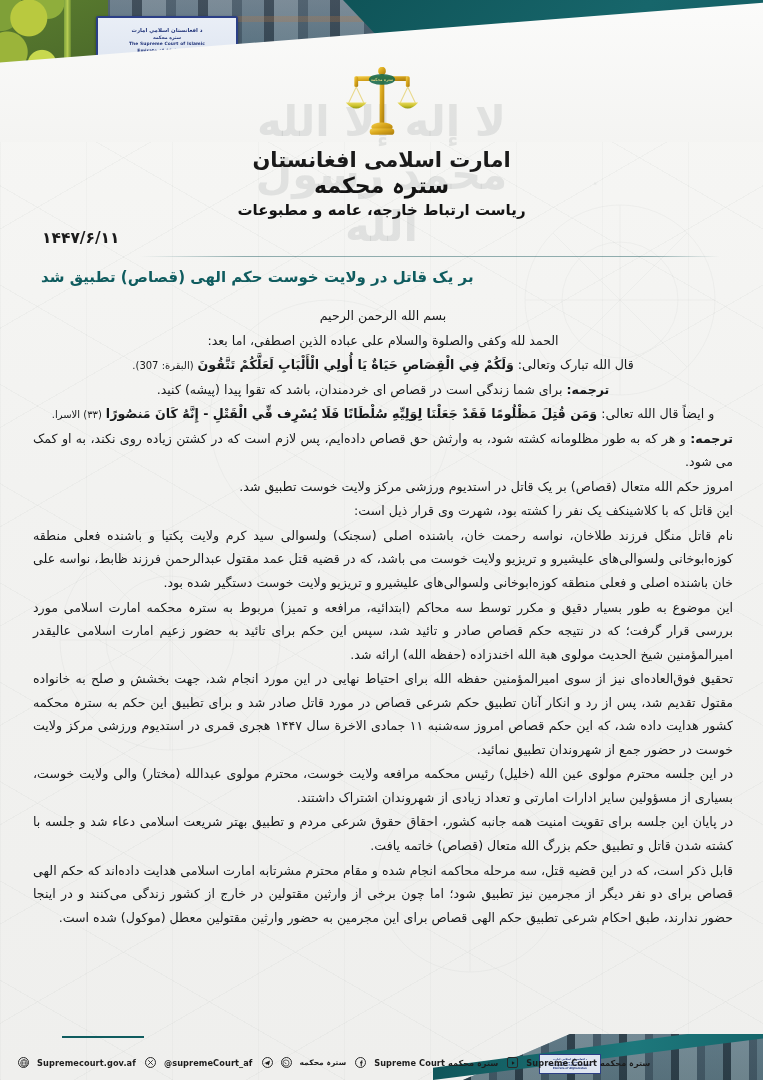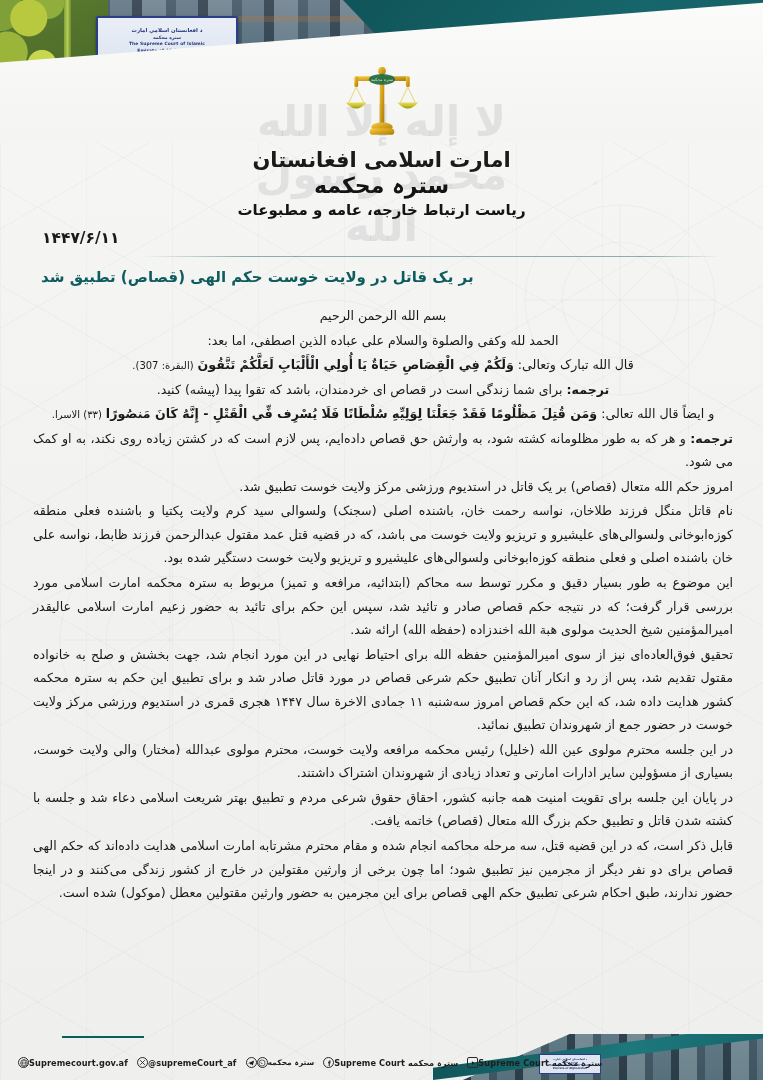--- a/index.html
+++ b/index.html
@@ -282,21 +282,21 @@
     left: 18px; bottom: 12px;
     display: flex;
     align-items: center;
     gap: 9px;
     direction: ltr;
     z-index: 3;
   }
   .social-item {
     display: flex;
     align-items: center;
-    gap: 0;
+    gap: 8px;
     white-space: nowrap;
   }
   .social-item .s-label {
     font-size: 8.2px;
     color: #1d1d1d;
     font-weight: 600;
     letter-spacing: .1px;
   }
   .social-item .s-label-rtl { direction: rtl; font-size: 7.6px; }
   .s-ico {
@@ -420,20 +420,21 @@
       <span class="ayah">وَمَن قُتِلَ مَظْلُومًا فَقَدْ جَعَلْنَا لِوَلِيِّهِ سُلْطَانًا فَلَا يُسْرِف فِّي الْقَتْلِ - إِنَّهُ كَانَ مَنصُورًا</span>
       <span class="ref">(۳۳) الاسرا.</span>
     </p>
 
     <p>
       <span class="lbl">ترجمه:</span>
       <span>و هر که به طور مظلومانه کشته شود، به وارثش حق قصاص داده‌ایم، پس لازم است که در کشتن زیاده روی نکند، به او کمک می شود.</span>
     </p>
 
     <p>امروز حکم الله متعال (قصاص) بر یک قاتل در استدیوم ورزشی مرکز ولایت خوست تطبیق شد.</p>
+    <p>این قاتل که با کلاشینکف یک نفر را کشته بود، شهرت وی قرار ذیل است:</p>
     <p>نام قاتل منگل فرزند طلاخان، نواسه رحمت خان، باشنده اصلی (سجنک) ولسوالی سید کرم ولایت پکتیا و باشنده فعلی منطقه کوزه‌ابوخانی ولسوالی‌های علیشیرو و تریزیو ولایت خوست می باشد، که در قضیه قتل عمد مقتول عبدالرحمن فرزند ظابط، نواسه علی خان باشنده اصلی و فعلی منطقه کوزه‌ابوخانی ولسوالی‌های علیشیرو و تریزیو ولایت خوست دستگیر شده بود.</p>
     <p>این موضوع به طور بسیار دقیق و مکرر توسط سه محاکم (ابتدائیه، مرافعه و تمیز) مربوط به سترہ محکمه امارت اسلامی مورد بررسی قرار گرفت؛ که در نتیجه حکم قصاص صادر و تائید شد، سپس این حکم برای تائید به حضور زعیم امارت اسلامی عالیقدر امیرالمؤمنین شیخ الحدیث مولوی هبة الله اخندزاده (حفظه الله) ارائه شد.</p>
     <p>تحقیق فوق‌العاده‌ای نیز از سوی امیرالمؤمنین حفظه الله برای احتیاط نهایی در این مورد انجام شد، جهت بخشش و صلح به خانواده مقتول تقدیم شد، پس از رد و انکار آنان تطبیق حکم شرعی قصاص در مورد قاتل صادر شد و برای تطبیق این حکم به سترہ محکمه کشور هدایت داده شد، که این حکم قصاص امروز سه‌شنبه ۱۱ جمادی الاخرة سال ۱۴۴۷ هجری قمری در استدیوم ورزشی مرکز ولایت خوست در حضور جمع از شهروندان تطبیق نمائید.</p>
     <p>در این جلسه محترم مولوی عین الله (خلیل) رئیس محکمه مرافعه ولایت خوست، محترم مولوی عبدالله (مختار) والی ولایت خوست، بسیاری از مسؤولین سایر ادارات امارتی و تعداد زیادی از شهروندان اشتراک داشتند.</p>
     <p>در پایان این جلسه برای تقویت امنیت همه جانبه کشور، احقاق حقوق شرعی مردم و تطبیق بهتر شریعت اسلامی دعاء شد و جلسه با کشته شدن قاتل و تطبیق حکم بزرگ الله متعال (قصاص) خاتمه یافت.</p>
     <p>قابل ذکر است، که در این قضیه قتل، سه مرحله محاکمه انجام شده و مقام محترم مشرتابه امارت اسلامی هدایت داده‌اند که حکم الهی قصاص برای دو نفر دیگر از مجرمین نیز تطبیق شود؛ اما چون برخی از وارثین مقتولین در خارج از کشور زندگی می‌کنند و در اینجا حضور ندارند، طبق احکام شرعی تطبیق حکم الهی قصاص برای این مجرمین به حضور وارثین مقتولین معطل (موکول) شده است.</p>
   </div>
 
   <div class="footer">
     <div class="footer-photo"></div>

